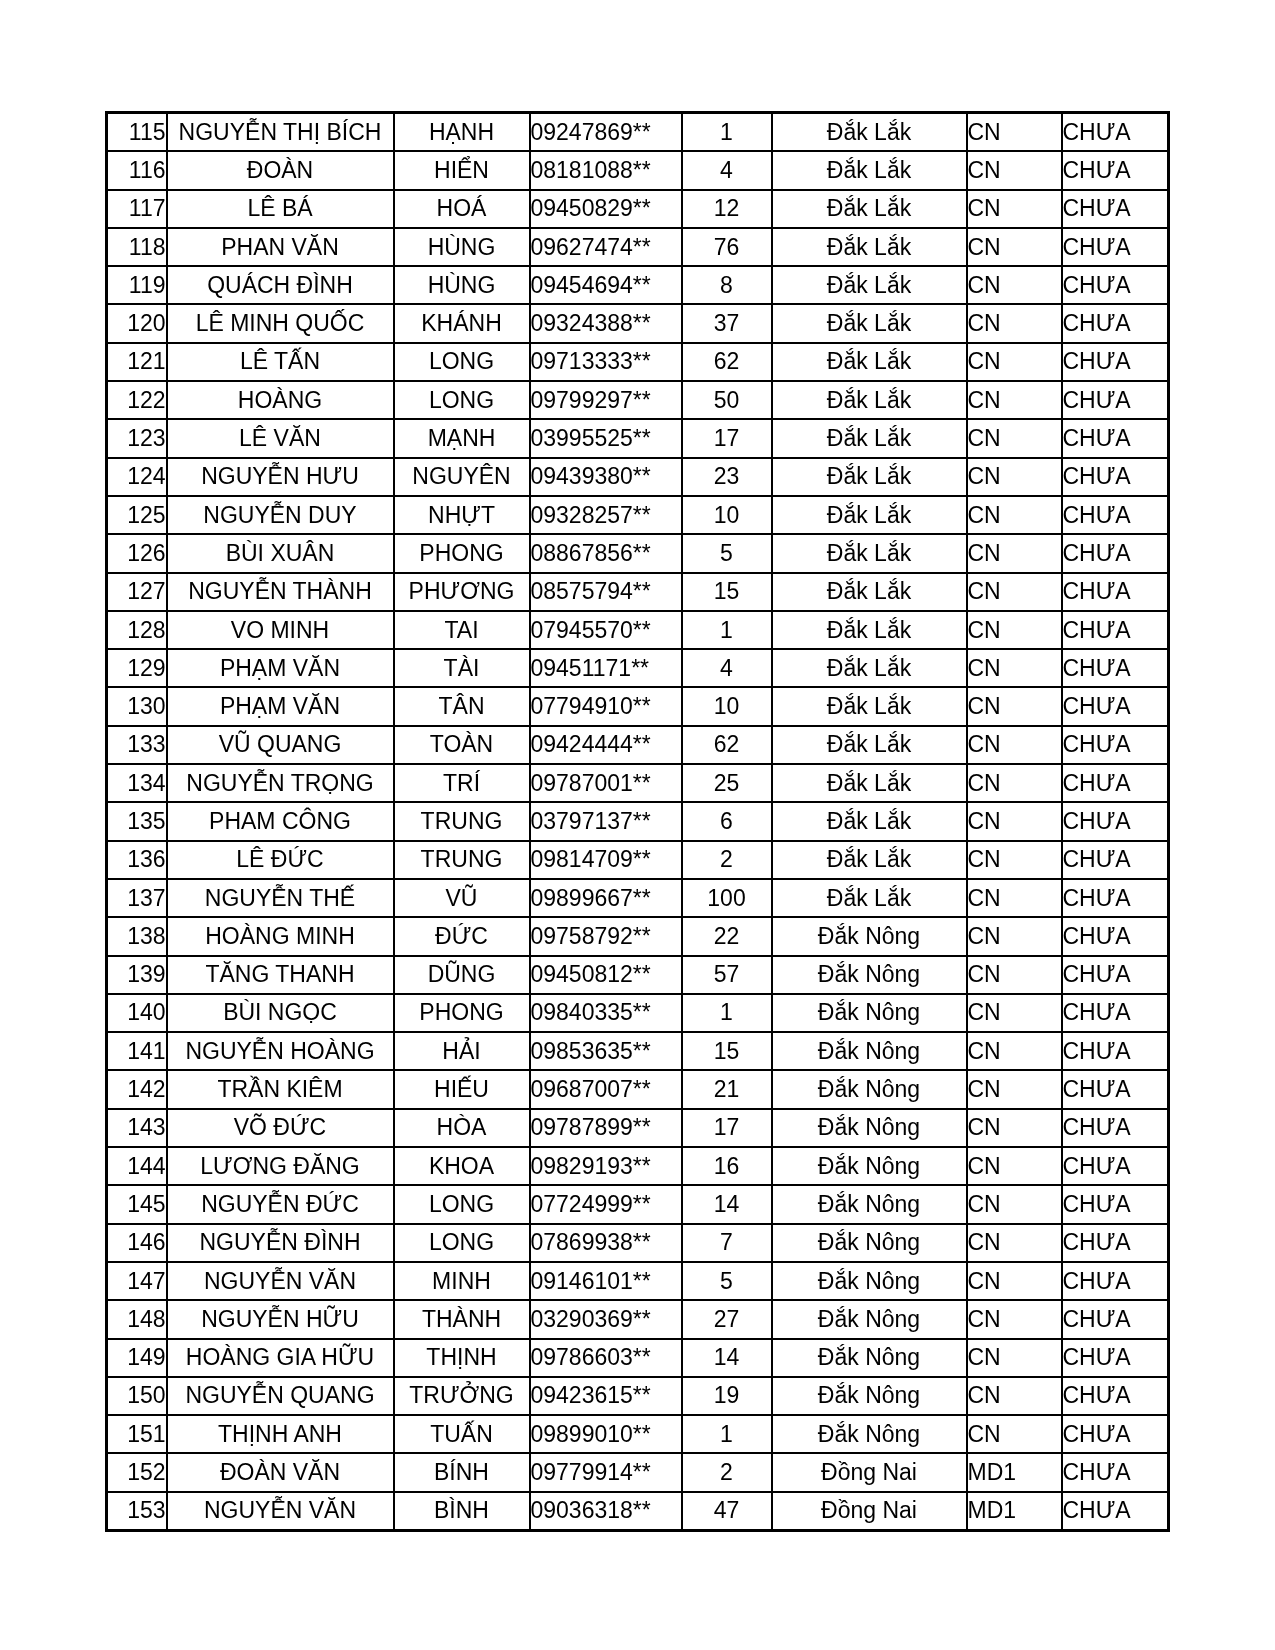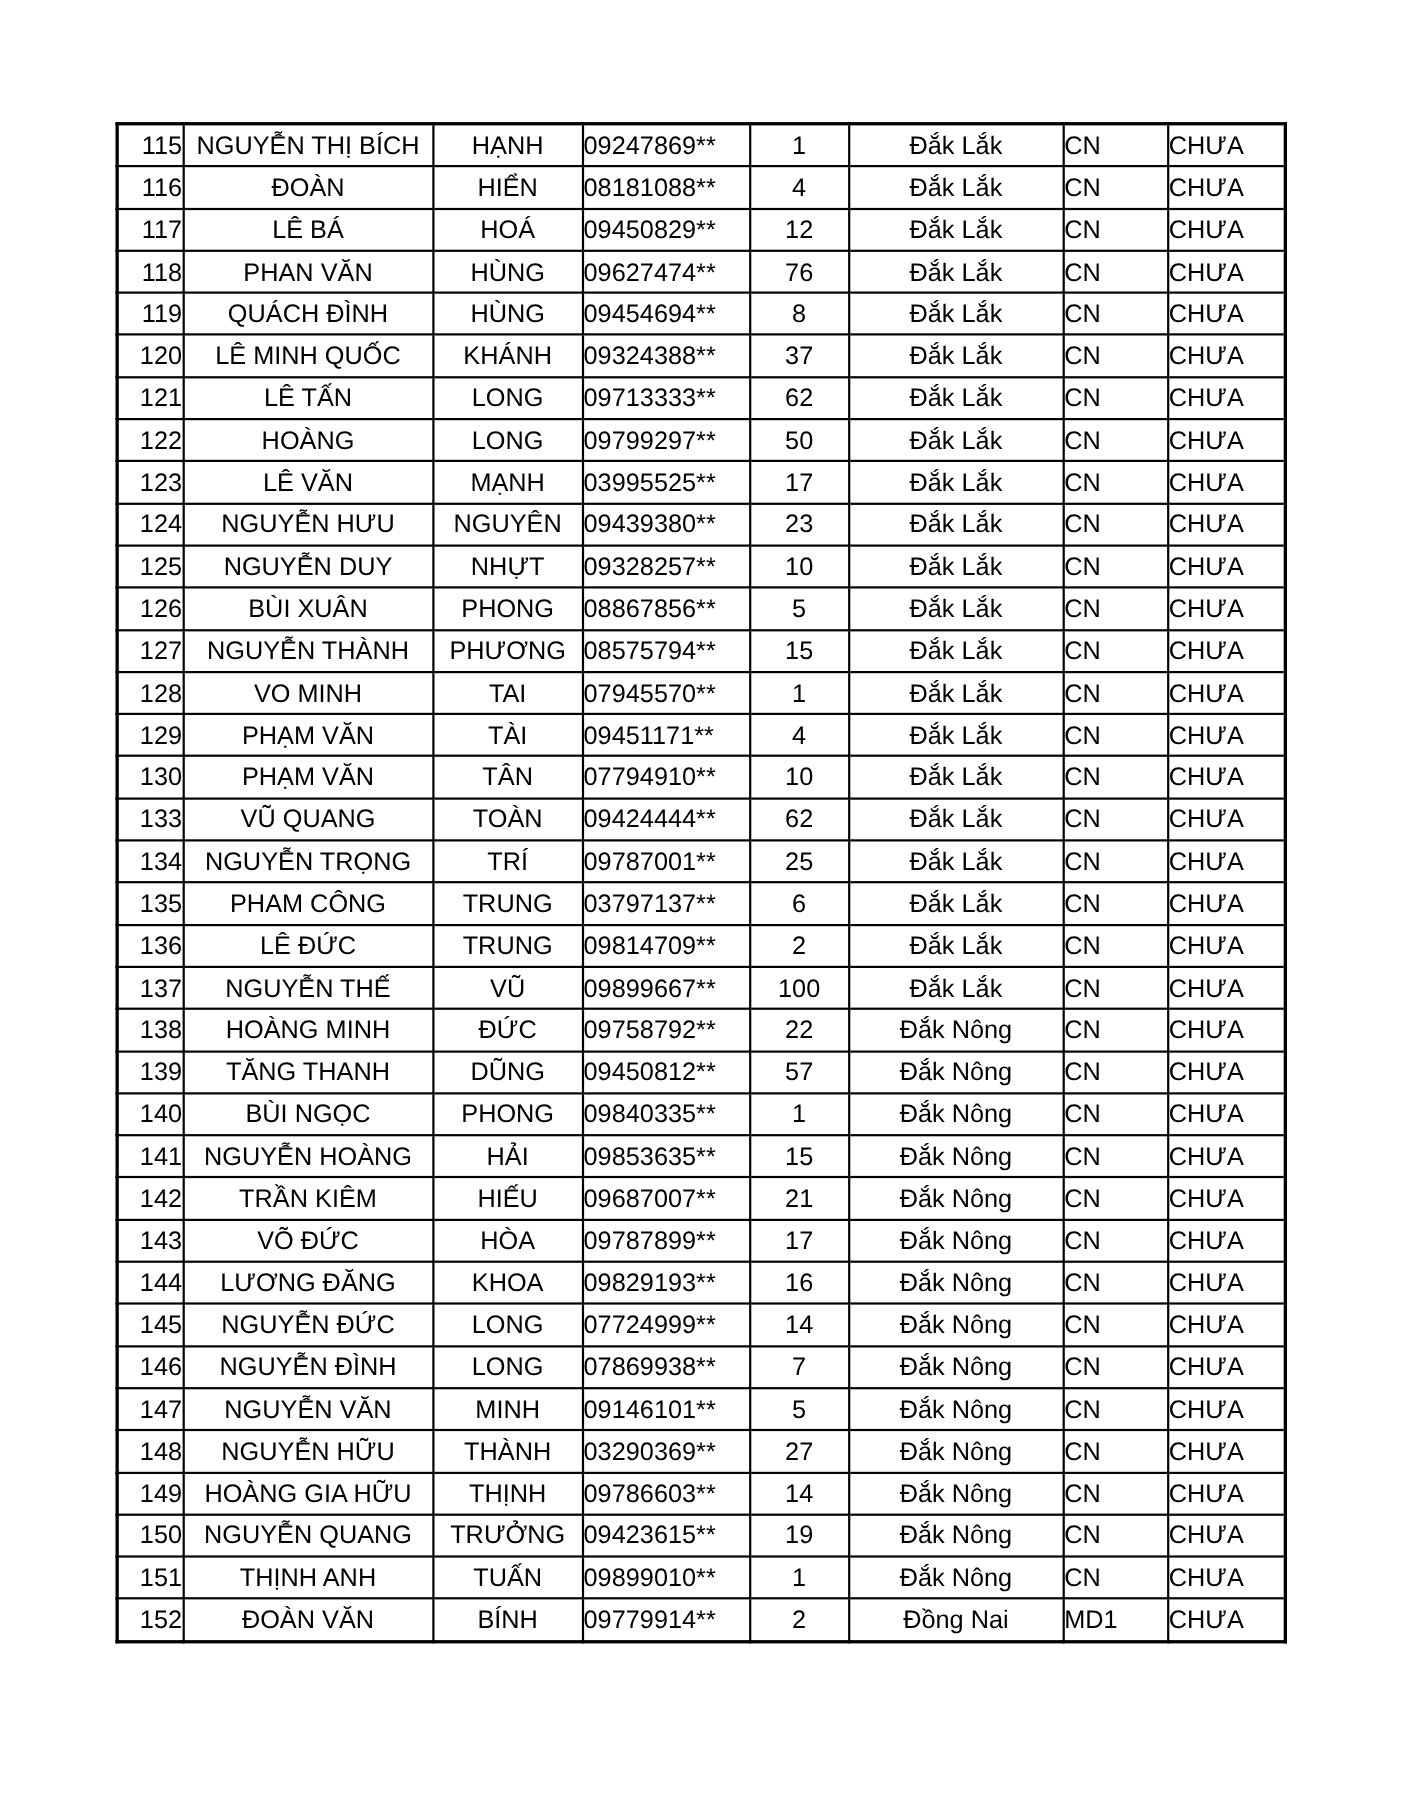--- a/index.html
+++ b/index.html
@@ -409,15 +409,25 @@
         <tr>
           <td class="al-right">152</td>
           <td class="al-center">ĐOÀN VĂN</td>
           <td class="al-center">BÍNH</td>
           <td class="al-left">09779914**</td>
           <td class="al-center">2</td>
           <td class="al-center">Đồng Nai</td>
           <td class="al-left">MD1</td>
           <td class="al-left">CHƯA</td>
         </tr>
+        <tr>
+          <td class="al-right">153</td>
+          <td class="al-center">NGUYỄN VĂN</td>
+          <td class="al-center">BÌNH</td>
+          <td class="al-left">09036318**</td>
+          <td class="al-center">47</td>
+          <td class="al-center">Đồng Nai</td>
+          <td class="al-left">MD1</td>
+          <td class="al-left">CHƯA</td>
+        </tr>
       </tbody>
   </table>
 </div>
 
 </body></html>

